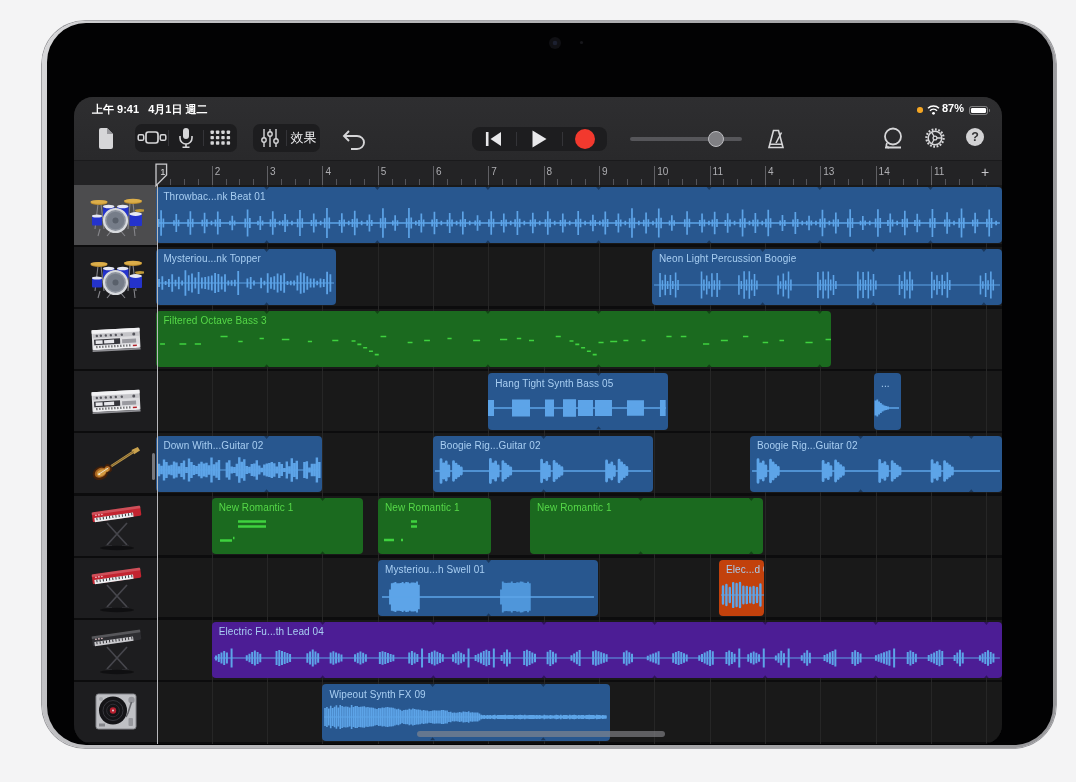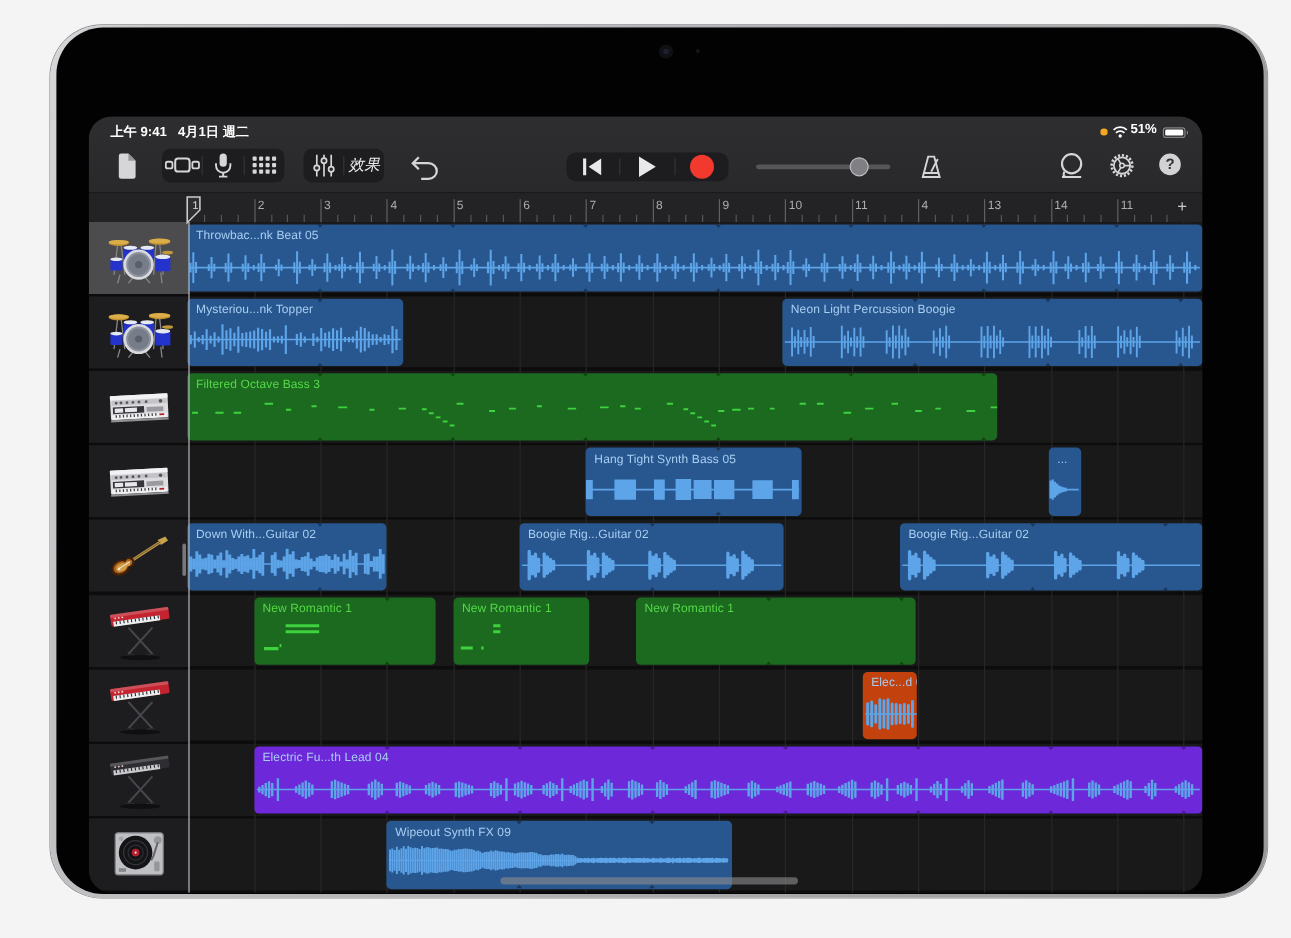--- a/index.html
+++ b/index.html
@@ -6,21 +6,21 @@
 .shell { position:absolute; left:42px; top:21px; width:1014px; height:727px; border-radius:43px;
   background:linear-gradient(100deg,#d8d8da 0%,#c2c2c5 8%,#a8a8ab 60%,#98989b 100%); box-shadow:0 0 0 0.8px #8e8e92; }
 .ipad { position:absolute; left:5px; top:2px; right:2.8px; bottom:3px; background:#020203;
   border-radius:39px; }
 .screen { position:absolute; left:27px; top:38.5px; width:928.0px; height:647.5px; background:#151517;
   border-radius:19px; overflow:hidden;margin-top:35px; }
 .chrome { position:absolute; left:0; top:0; width:100%; height:63.5px; background:linear-gradient(#2e2e30, #29292b); }
 .rulerband { position:absolute; left:0; top:63.5px; width:100%; height:25.0px; background:#232325; border-top:1px solid #1a1a1c; }
 .rnum { position:absolute; color:#aeaeb2; font-size:10px; }
 .grp { position:absolute; background:#1d1d1f; border-radius:7px; display:flex; align-items:center; }
-.seg { flex:1; display:flex; align-items:center; justify-content:center; height:100%;font-style:italic; }
+.seg { flex:1; display:flex; align-items:center; justify-content:center; height:100%; }
 .segdiv { width:1px; height:60%; background:#343438; }
 .clip { position:absolute; border-radius:4px; overflow:hidden; }
 .cl { position:absolute; left:7px; top:4.2px; font-size:10px; font-weight:400; letter-spacing:0.1px; white-space:nowrap; }
 .stext { position:absolute; color:#ffffff; font-size:11px; font-weight:700; }
 </style></head>
 <body>
 <div class="shell">
 <div class="ipad">
   <svg width="46" height="24" viewBox="0 0 46 24" style="position:absolute;left:495px;top:10px">
     <circle cx="13" cy="10" r="6" fill="#101014"></circle>
@@ -29,21 +29,21 @@
       </svg>
   <div class="screen">
     <div class="chrome"></div>
     <div class="stext" style="left:18px;top:5.5px">上午 9:41&nbsp;&nbsp; 4月1日 週二</div>
     <div style="position:absolute;left:843px;top:10.5px;width:5.5px;height:5.5px;border-radius:50%;background:#f5a623"></div>
     <svg width="13" height="10" viewBox="0 0 13 10" style="position:absolute;left:853px;top:8.5px">
 <path d="M1 3.2 A8 8 0 0 1 12 3.2" fill="none" stroke="#fff" stroke-width="1.5"></path>
 <path d="M3 5.7 A5 5 0 0 1 10 5.7" fill="none" stroke="#fff" stroke-width="1.5"></path>
 <circle cx="6.5" cy="8.3" r="1.4" fill="#fff"></circle>
         </svg>
-    <div class="stext" style="left:868px;top:5.5px">51%</div>
+    <div class="stext" style="left:868px;top:5.5px">87%</div>
     <div style="position:absolute;left:894.5px;top:9.8px;width:19.5px;height:9px;border:1px solid rgba(255,255,255,0.4);border-radius:2.6px;padding:1px">
 <div style="width:100%;height:100%;background:#fff;border-radius:1.2px"></div>
         </div>
 <div style="position:absolute;left:914.8px;top:12.6px;width:1.5px;height:3.2px;background:rgba(255,255,255,0.4);border-radius:0 1px 1px 0"></div>
     <svg width="18" height="23" viewBox="0 0 18 23" style="position:absolute;left:23px;top:30px">
 <path d="M2 3 Q2 1 4 1 H10 L16 7 V20 Q16 22 14 22 H4 Q2 22 2 20 Z" fill="#d6d6d8"></path>
 <path d="M10 1 L10 7 H16 Z" fill="#97979b"></path>
         </svg>
     <div class="grp" style="left:61px;top:27.5px;width:102px;height:28px">
       <div class="seg">
@@ -503,21 +503,21 @@
             <path d="M108.1 0 L110.6 3 L113.1 0 Z M108.1 56.2 L110.6 53.2 L113.1 56.2 Z" fill="rgba(0,0,0,0.35)"></path>
             <path d="M218.8 0 L221.3 3 L223.8 0 Z M218.8 56.2 L221.3 53.2 L223.8 56.2 Z" fill="rgba(0,0,0,0.35)"></path>
             <path d="M329.4 0 L331.9 3 L334.4 0 Z M329.4 56.2 L331.9 53.2 L334.4 56.2 Z" fill="rgba(0,0,0,0.35)"></path>
             <path d="M440.1 0 L442.6 3 L445.1 0 Z M440.1 56.2 L442.6 53.2 L445.1 56.2 Z" fill="rgba(0,0,0,0.35)"></path>
             <path d="M550.7 0 L553.2 3 L555.7 0 Z M550.7 56.2 L553.2 53.2 L555.7 56.2 Z" fill="rgba(0,0,0,0.35)"></path>
             <path d="M661.3 0 L663.8 3 L666.3 0 Z M661.3 56.2 L663.8 53.2 L666.3 56.2 Z" fill="rgba(0,0,0,0.35)"></path>
             <path d="M772.0 0 L774.5 3 L777.0 0 Z M772.0 56.2 L774.5 53.2 L777.0 56.2 Z" fill="rgba(0,0,0,0.35)"></path>
             <path d="M5.0 23.2V48.8 M2.7 31.9V40.1 M7.3 31.4V40.6 M20.2 27.1V44.9 M17.9 33.2V38.8 M22.5 32.8V39.2 M34.3 24.3V47.7 M32.0 32.2V39.8 M36.6 31.8V40.2 M48.5 25.8V46.2 M46.2 32.7V39.3 M50.8 32.3V39.7 M55.4 33.8V38.2 M61.7 24.6V47.4 M59.4 32.4V39.6 M64.0 31.9V40.1 M76.2 28.8V43.2 M73.9 33.7V38.3 M78.5 33.4V38.6 M91.5 22.4V49.6 M89.2 31.6V40.4 M93.8 31.1V40.9 M104.2 28.9V43.1 M101.9 33.7V38.3 M106.5 33.5V38.5 M116.7 24.2V47.8 M114.4 32.2V39.8 M119.0 31.8V40.2 M123.6 33.8V38.2 M129.0 27.1V44.9 M126.7 33.2V38.8 M131.3 32.8V39.2 M135.9 33.8V38.2 M143.9 22.9V49.1 M141.6 31.8V40.2 M146.2 31.3V40.7 M157.7 26.4V45.6 M155.4 32.9V39.1 M160.0 32.5V39.5 M164.6 33.8V38.2 M170.9 21.0V51.0 M168.6 31.2V40.8 M173.2 30.6V41.4 M185.8 26.2V45.8 M183.5 32.9V39.1 M188.1 32.5V39.5 M192.7 33.8V38.2 M198.7 23.8V48.2 M196.4 32.1V39.9 M201.0 31.6V40.4 M205.6 33.8V38.2 M213.4 27.4V44.6 M211.1 33.2V38.8 M215.7 32.9V39.1 M226.9 21.2V50.8 M224.6 31.3V40.7 M229.2 30.7V41.3 M239.1 28.2V43.8 M236.8 33.5V38.5 M241.4 33.2V38.8 M252.9 21.1V50.9 M250.6 31.2V40.8 M255.2 30.6V41.4 M259.8 33.8V38.2 M265.3 26.5V45.5 M263.0 33.0V39.0 M267.6 32.6V39.4 M278.4 24.7V47.3 M276.1 32.4V39.6 M280.7 31.9V40.1 M285.3 33.8V38.2 M293.7 26.0V46.0 M291.4 32.8V39.2 M296.0 32.4V39.6 M300.6 33.8V38.2 M306.8 24.6V47.4 M304.5 32.4V39.6 M309.1 31.9V40.1 M313.7 33.8V38.2 M321.5 28.3V43.7 M319.2 33.5V38.5 M323.8 33.2V38.8 M335.2 24.2V47.8 M332.9 32.2V39.8 M337.5 31.8V40.2 M347.8 26.4V45.6 M345.5 32.9V39.1 M350.1 32.6V39.4 M354.7 33.8V38.2 M361.4 24.1V47.9 M359.1 32.2V39.8 M363.7 31.7V40.3 M368.3 33.8V38.2 M376.8 25.8V46.2 M374.5 32.7V39.3 M379.1 32.3V39.7 M383.7 33.8V38.2 M391.8 24.2V47.8 M389.5 32.2V39.8 M394.1 31.7V40.3 M398.7 33.8V38.2 M406.8 26.4V45.6 M404.5 32.9V39.1 M409.1 32.6V39.4 M413.7 33.8V38.2 M422.2 24.1V47.9 M419.9 32.2V39.8 M424.5 31.7V40.3 M429.1 33.8V38.2 M436.9 27.7V44.3 M434.6 33.3V38.7 M439.2 33.0V39.0 M443.8 33.8V38.2 M449.3 24.6V47.4 M447.0 32.4V39.6 M451.6 31.9V40.1 M462.4 26.6V45.4 M460.1 33.0V39.0 M464.7 32.6V39.4 M469.3 33.8V38.2 M476.0 21.2V50.8 M473.7 31.3V40.7 M478.3 30.7V41.3 M482.9 33.8V38.2 M490.1 25.5V46.5 M487.8 32.7V39.3 M492.4 32.2V39.8 M497.0 33.8V38.2 M502.8 21.4V50.6 M500.5 31.3V40.7 M505.1 30.7V41.3 M515.9 28.2V43.8 M513.6 33.5V38.5 M518.2 33.2V38.8 M531.1 24.2V47.8 M528.8 32.2V39.8 M533.4 31.8V40.2 M546.1 26.6V45.4 M543.8 33.0V39.0 M548.4 32.6V39.4 M553.0 33.8V38.2 M558.7 24.8V47.2 M556.4 32.4V39.6 M561.0 32.0V40.0 M571.7 26.2V45.8 M569.4 32.9V39.1 M574.0 32.5V39.5 M578.6 33.8V38.2 M586.6 22.6V49.4 M584.3 31.7V40.3 M588.9 31.2V40.8 M593.5 33.8V38.2 M599.4 26.1V45.9 M597.1 32.8V39.2 M601.7 32.4V39.6 M606.3 33.8V38.2 M612.3 22.8V49.2 M610.0 31.8V40.2 M614.6 31.2V40.8 M626.5 27.9V44.1 M624.2 33.4V38.6 M628.8 33.1V38.9 M639.4 24.9V47.1 M637.1 32.5V39.5 M641.7 32.0V40.0 M646.3 33.8V38.2 M653.1 28.8V43.2 M650.8 33.7V38.3 M655.4 33.4V38.6 M660.0 33.8V38.2 M666.5 22.7V49.3 M664.2 31.7V40.3 M668.8 31.2V40.8 M673.4 33.8V38.2 M679.9 25.4V46.6 M677.6 32.6V39.4 M682.2 32.2V39.8 M694.2 22.2V49.8 M691.9 31.6V40.4 M696.5 31.0V41.0 M706.9 28.9V43.1 M704.6 33.7V38.3 M709.2 33.4V38.6 M713.8 33.8V38.2 M722.0 22.2V49.8 M719.7 31.6V40.4 M724.3 31.0V41.0 M734.3 26.5V45.5 M732.0 32.9V39.1 M736.6 32.6V39.4 M741.2 33.8V38.2 M748.9 23.7V48.3 M746.6 32.1V39.9 M751.2 31.6V40.4 M761.3 26.8V45.2 M759.0 33.1V38.9 M763.6 32.7V39.3 M776.5 22.1V49.9 M774.2 31.5V40.5 M778.8 31.0V41.0 M791.2 25.3V46.7 M788.9 32.6V39.4 M793.5 32.2V39.8 M798.1 33.8V38.2 M805.6 21.4V50.6 M803.3 31.3V40.7 M807.9 30.7V41.3 M819.2 25.8V46.2 M816.9 32.7V39.3 M821.5 32.3V39.7 M833.3 22.5V49.5 M831.0 31.7V40.3 M835.6 31.1V40.9 M840.2 33.8V38.2" stroke="#5da4e8" stroke-width="1.7" fill="none" stroke-linecap="butt"></path>
             <path d="M2 36.0H844" stroke="#5da4e8" stroke-width="1.4" fill="none" stroke-linecap="butt"></path>
           </svg>
-          <div class="cl" style="color:#a8cef2">Throwbac...nk Beat 05</div>
+          <div class="cl" style="color:#a8cef2">Throwbac...nk Beat 01</div>
         </div>
 <div class="clip" style="left:82.4px;top:152.5px;width:179.6px;height:56.2px;background:#28578f">
           <svg width="179.6" height="56.2" viewBox="0 0 179.6 56.2" style="position:absolute;left:0;top:0">
             <path d="M108.1 0 L110.6 3 L113.1 0 Z M108.1 56.2 L110.6 53.2 L113.1 56.2 Z" fill="rgba(0,0,0,0.35)"></path>
             <path d="M3.0 30.1V37.9 M6.3 27.2V40.8 M9.6 31.9V36.1 M12.9 30.1V37.9 M16.2 25.3V42.7 M19.5 30.8V37.2 M22.8 27.8V40.2 M26.1 31.5V36.5 M29.4 21.3V46.7 M32.7 26.2V41.8 M36.0 24.6V43.4 M39.3 28.4V39.6 M42.6 23.0V45.0 M45.9 28.5V39.5 M49.2 27.9V40.1 M52.5 27.3V40.7 M55.8 26.5V41.5 M59.1 24.1V43.9 M62.4 25.1V42.9 M65.7 27.4V40.6 M69.0 25.3V42.7 M72.3 31.5V36.5 M75.6 31.3V36.7 M78.9 30.8V37.2 M82.2 22.0V46.0 M91.4 29.4V38.6 M94.7 28.0V40.0 M98.0 31.4V36.6 M105.1 28.7V39.3 M108.4 31.7V36.3 M111.7 24.3V43.7 M115.0 28.3V39.7 M118.3 27.2V40.8 M121.6 24.5V43.5 M124.9 26.2V41.8 M128.2 24.2V43.8 M131.5 31.9V36.1 M134.8 31.8V36.2 M138.1 31.5V36.5 M141.4 26.6V41.4 M144.7 23.3V44.7 M148.0 24.3V43.7 M151.3 27.3V40.7 M154.6 29.5V38.5 M157.9 29.6V38.4 M161.2 31.8V36.2 M164.5 29.5V38.5 M167.8 30.1V37.9 M171.1 22.7V45.3 M174.4 25.3V42.7" stroke="#5da4e8" stroke-width="1.8" fill="none" stroke-linecap="butt"></path>
             <path d="M2 34.0H178" stroke="#5da4e8" stroke-width="1.2" fill="none" stroke-linecap="butt"></path>
           </svg>
           <div class="cl" style="color:#a8cef2">Mysteriou...nk Topper</div>
         </div>
 <div class="clip" style="left:578.0px;top:152.5px;width:350px;height:56.2px;background:#28578f">
@@ -603,28 +603,37 @@
           </svg>
           <div class="cl" style="color:#55d848">New Romantic 1</div>
         </div>
 <div class="clip" style="left:456.0px;top:401.3px;width:233px;height:56.2px;background:#1b6a1f">
           <svg width="233" height="56.2" viewBox="0 0 233 56.2" style="position:absolute;left:0;top:0">
             <path d="M108.1 0 L110.6 3 L113.1 0 Z M108.1 56.2 L110.6 53.2 L113.1 56.2 Z" fill="rgba(0,0,0,0.35)"></path>
             <path d="M218.8 0 L221.3 3 L223.8 0 Z M218.8 56.2 L221.3 53.2 L223.8 56.2 Z" fill="rgba(0,0,0,0.35)"></path>
           </svg>
           <div class="cl" style="color:#55d848">New Romantic 1</div>
         </div>
+<div class="clip" style="left:304.0px;top:463.5px;width:220px;height:56.2px;background:#28578f">
+          <svg width="220" height="56.2" viewBox="0 0 220 56.2" style="position:absolute;left:0;top:0">
+            <path d="M108.1 0 L110.6 3 L113.1 0 Z M108.1 56.2 L110.6 53.2 L113.1 56.2 Z" fill="rgba(0,0,0,0.35)"></path>
+            <path d="M12.0 29.6V44.4 M13.8 23.3V50.7 M15.6 22.7V51.3 M17.4 22.1V51.9 M19.2 23.2V50.8 M21.0 23.3V50.7 M22.8 23.0V51.0 M24.6 22.0V52.0 M26.4 23.2V50.8 M28.2 22.0V52.0 M30.0 22.2V51.8 M31.8 23.2V50.8 M33.6 22.4V51.6 M35.4 22.6V51.4 M37.2 22.7V51.3 M39.0 21.5V52.5 M40.8 24.8V49.2" stroke="#5da4e8" stroke-width="1.9" fill="none" stroke-linecap="butt"></path>
+            <path d="M123.0 29.6V44.4 M124.8 21.6V52.4 M126.6 22.7V51.3 M128.4 23.1V50.9 M130.2 22.8V51.2 M132.0 22.8V51.2 M133.8 21.6V52.4 M135.6 23.1V50.9 M137.4 23.1V50.9 M139.2 22.3V51.7 M141.0 22.4V51.6 M142.8 21.6V52.4 M144.6 21.8V52.2 M146.4 22.8V51.2 M148.2 23.1V50.9 M150.0 21.8V52.2 M151.8 23.2V50.8" stroke="#4f96da" stroke-width="1.9" fill="none" stroke-linecap="butt"></path>
+            <path d="M4 37.0H216" stroke="#5da4e8" stroke-width="1.4" fill="none" stroke-linecap="butt"></path>
+          </svg>
+          <div class="cl" style="color:#a8cef2">Mysteriou...h Swell 01</div>
+        </div>
 <div class="clip" style="left:645.0px;top:463.5px;width:45px;height:56.2px;background:#c2410c">
           <svg width="59" height="56.2" viewBox="0 0 59 56.2" style="position:absolute;left:0;top:0">
             <path d="M4.0 26.4V43.6 M7.4 24.9V45.1 M10.8 28.0V42.0 M14.2 23.1V46.9 M17.6 23.9V46.1 M21.0 23.0V47.0 M24.4 26.7V43.3 M27.8 27.0V43.0 M31.2 27.7V42.3 M34.6 27.0V43.0 M38.0 27.9V42.1 M41.4 24.5V45.5" stroke="#5da4e8" stroke-width="2.4" fill="none" stroke-linecap="round"></path>
             <path d="M2 35.0H57" stroke="#5da4e8" stroke-width="1.2" fill="none" stroke-linecap="butt"></path>
           </svg>
           <div class="cl" style="color:#a8cef2">Elec...d 01</div>
         </div>
-<div class="clip" style="left:137.7px;top:525.7px;width:790.3px;height:56.2px;background:#6d28d9">
+<div class="clip" style="left:137.7px;top:525.7px;width:790.3px;height:56.2px;background:#4c1d95">
           <svg width="790.3" height="56.2" viewBox="0 0 790.3 56.2" style="position:absolute;left:0;top:0">
             <path d="M108.1 0 L110.6 3 L113.1 0 Z M108.1 56.2 L110.6 53.2 L113.1 56.2 Z" fill="rgba(0,0,0,0.35)"></path>
             <path d="M218.8 0 L221.3 3 L223.8 0 Z M218.8 56.2 L221.3 53.2 L223.8 56.2 Z" fill="rgba(0,0,0,0.35)"></path>
             <path d="M329.4 0 L331.9 3 L334.4 0 Z M329.4 56.2 L331.9 53.2 L334.4 56.2 Z" fill="rgba(0,0,0,0.35)"></path>
             <path d="M440.1 0 L442.6 3 L445.1 0 Z M440.1 56.2 L442.6 53.2 L445.1 56.2 Z" fill="rgba(0,0,0,0.35)"></path>
             <path d="M550.7 0 L553.2 3 L555.7 0 Z M550.7 56.2 L553.2 53.2 L555.7 56.2 Z" fill="rgba(0,0,0,0.35)"></path>
             <path d="M661.3 0 L663.8 3 L666.3 0 Z M661.3 56.2 L663.8 53.2 L666.3 56.2 Z" fill="rgba(0,0,0,0.35)"></path>
             <path d="M772.0 0 L774.5 3 L777.0 0 Z M772.0 56.2 L774.5 53.2 L777.0 56.2 Z" fill="rgba(0,0,0,0.35)"></path>
             <path d="M4.0 33.6V38.4 M6.7 32.1V39.9 M9.4 30.5V41.5 M12.1 29.0V43.0 M14.8 30.5V41.5 M19.5 26.5V45.5 M34.7 33.3V38.7 M37.4 31.7V40.3 M40.1 30.0V42.0 M42.8 28.4V43.6 M45.5 30.0V42.0 M48.2 31.7V40.3 M64.5 29.0V43.0 M67.2 27.9V44.1 M69.9 29.0V43.0 M72.6 30.0V42.0 M75.3 31.1V40.9 M78.0 32.1V39.9 M95.3 31.2V40.8 M98.0 29.4V42.6 M100.7 27.5V44.5 M103.4 29.4V42.6 M106.1 31.2V40.8 M118.6 30.4V41.6 M121.3 29.3V42.7 M124.0 30.4V41.6 M126.7 31.5V40.5 M129.4 32.5V39.5 M143.0 32.2V39.8 M145.7 30.8V41.2 M148.4 29.4V42.6 M151.1 30.8V41.2 M153.8 32.2V39.8 M167.8 30.1V41.9 M170.5 29.3V42.7 M173.2 30.1V41.9 M175.9 31.0V41.0 M178.6 31.9V40.1 M181.3 32.8V39.2 M197.2 30.5V41.5 M199.9 29.0V43.0 M202.6 30.5V41.5 M205.3 32.0V40.0 M210.0 26.5V45.5 M217.2 31.0V41.0 M219.9 29.8V42.2 M222.6 28.6V43.4 M225.3 29.8V42.2 M228.0 31.0V41.0 M230.7 32.2V39.8 M241.0 32.2V39.8 M243.7 30.7V41.3 M246.4 29.3V42.7 M249.1 30.7V41.3 M251.8 32.2V39.8 M256.5 26.5V45.5 M263.6 33.1V38.9 M266.3 31.8V40.2 M269.0 30.5V41.5 M271.7 29.1V42.9 M274.4 27.8V44.2 M277.1 29.1V42.9 M281.8 26.5V45.5 M289.6 33.1V38.9 M292.3 30.3V41.7 M295.0 27.6V44.4 M297.7 30.3V41.7 M312.2 29.1V42.9 M314.9 27.7V44.3 M317.6 29.1V42.9 M320.3 30.4V41.6 M323.0 31.8V40.2 M335.6 29.8V42.2 M338.3 28.1V43.9 M341.0 29.8V42.2 M343.7 31.5V40.5 M359.5 33.2V38.8 M362.2 31.5V40.5 M364.9 29.8V42.2 M367.6 28.1V43.9 M381.1 29.3V42.7 M383.8 28.3V43.7 M386.5 29.3V42.7 M389.2 30.3V41.7 M391.9 31.3V40.7 M394.6 32.3V39.7 M411.9 30.2V41.8 M414.6 28.6V43.4 M417.3 30.2V41.8 M420.0 31.8V40.2 M435.8 33.7V38.3 M438.5 32.6V39.4 M441.2 31.5V40.5 M443.9 30.4V41.6 M446.6 29.3V42.7 M461.2 31.2V40.8 M463.9 30.1V41.9 M466.6 28.9V43.1 M469.3 30.1V41.9 M472.0 31.2V40.8 M474.7 32.4V39.6 M487.3 33.2V38.8 M490.0 31.9V40.1 M492.7 30.5V41.5 M495.4 29.2V42.8 M498.1 27.9V44.1 M500.8 29.2V42.8 M514.5 30.0V42.0 M517.2 28.4V43.6 M519.9 30.0V42.0 M522.6 31.7V40.3 M527.3 26.5V45.5 M536.3 32.2V39.8 M539.0 30.8V41.2 M541.7 29.4V42.6 M544.4 30.8V41.2 M547.1 32.2V39.8 M551.8 26.5V45.5 M563.9 33.5V38.5 M566.6 31.2V40.8 M569.3 28.8V43.2 M572.0 31.2V40.8 M576.7 26.5V45.5 M589.8 33.3V38.7 M592.5 30.8V41.2 M595.2 28.3V43.7 M597.9 30.8V41.2 M612.6 33.0V39.0 M615.3 31.7V40.3 M618.0 30.3V41.7 M620.7 28.9V43.1 M623.4 27.6V44.4 M640.5 30.0V42.0 M643.2 28.3V43.7 M645.9 30.0V42.0 M648.6 31.6V40.4 M664.0 33.3V38.7 M666.7 32.3V39.7 M669.4 31.2V40.8 M672.1 30.2V41.8 M674.8 29.2V42.8 M677.5 28.2V43.8 M682.2 26.5V45.5 M695.8 30.1V41.9 M698.5 28.5V43.5 M701.2 30.1V41.9 M703.9 31.7V40.3 M716.8 33.1V38.9 M719.5 31.7V40.3 M722.2 30.4V41.6 M724.9 29.0V43.0 M727.6 27.7V44.3 M730.3 29.0V43.0 M742.7 33.1V38.9 M745.4 30.5V41.5 M748.1 27.8V44.2 M750.8 30.5V41.5 M768.0 33.3V38.7 M770.7 31.6V40.4 M773.4 29.9V42.1 M776.1 28.3V43.7 M778.8 29.9V42.1 M781.5 31.6V40.4" stroke="#5da4e8" stroke-width="2.0" fill="none" stroke-linecap="butt"></path>
             <path d="M2 36.0H788" stroke="#5da4e8" stroke-width="1.2" fill="none" stroke-linecap="butt"></path>

